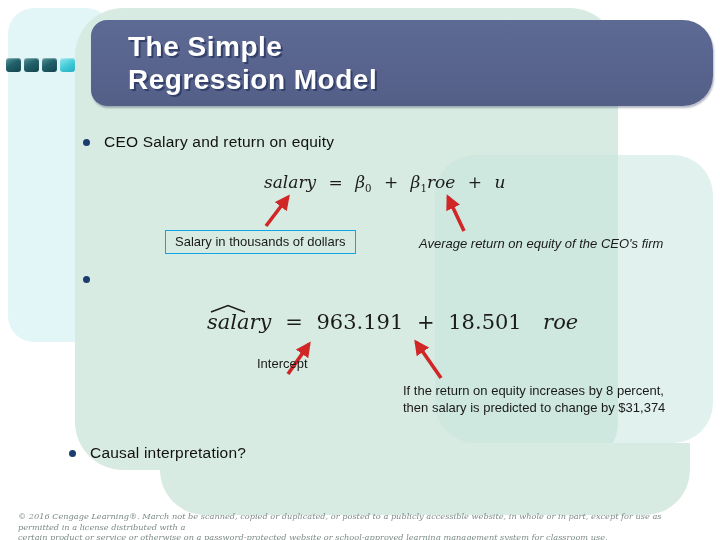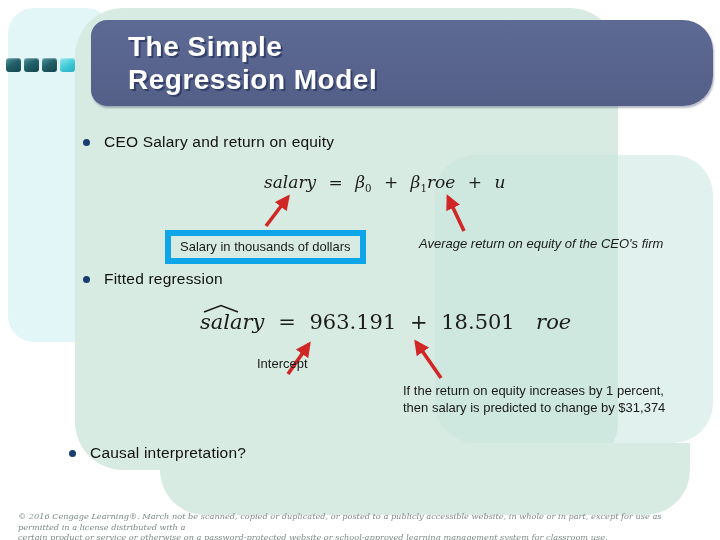--- a/index.html
+++ b/index.html
@@ -38,27 +38,27 @@
   .bullet .txt{margin-left:14px;font-size:15.5px;font-weight:normal;color:#111111;letter-spacing:0.2px;}
   .bullet1{left:83px;top:133px;}
   .bullet2{left:83px;top:270px;}
   .bullet3{left:69px;top:444px;}
   
   .math{position:absolute;font-family:"DejaVu Serif",serif;color:#1c1c1c;white-space:nowrap;}
   .math .it{font-style:italic;}
   .math .op{font-style:normal;margin:0 7px;}
   .math sub{font-size:0.6em;font-style:normal;}
   .f1{left:264px;top:172px;font-size:17px;}
-  .f2{left:200px;top:310px;font-size:21px;}
+  .f2{left:207px;top:310px;font-size:21px;}
   .widehat{position:relative;display:inline-block;}
   .widehat svg{position:absolute;left:2px;top:-6px;}
   .sp8{display:inline-block;width:8px;}
   
   .callout{position:absolute;font-size:13px;color:#1a1a1a;}
-  .boxed{left:165px;top:230px;border:6px solid #0ea5e9;padding:3px 9px 4px 9px;background:transparent;}
+  .boxed{left:165px;top:230px;border:1px solid #0ea5e9;padding:3px 9px 4px 9px;background:transparent;}
   .roe-label{left:419px;top:236px;font-style:italic;}
   .intercept-label{left:257px;top:356px;}
   .slope-label{left:403px;top:383px;line-height:16.5px;}
   
   .arrow{position:absolute;}
   
   .footer{
     position:absolute;left:18px;top:511px;width:655px;
     font-family:"DejaVu Serif",serif;font-style:italic;
     font-size:8.2px;line-height:10.5px;color:#7b8a86;
@@ -116,21 +116,20 @@
         </marker>
       </defs>
     <line x1="26" y1="41" x2="10" y2="7" stroke="#d12626" stroke-width="3.6" marker-end="url(#ah2)"></line>
   </svg>
 
   <div class="callout boxed">Salary in thousands of dollars</div>
   <div class="callout roe-label">Average return on equity of the CEO's firm</div>
 
   <div class="bullet bullet2">
     <div class="dot"></div>
-    <div class="txt">Fitted regression</div>
   </div>
 
   <div class="math f2">
     <span class="widehat"><svg width="38" height="9" viewBox="0 0 38 9">
           <path d="M2 8 L19 1.5 L36 8" stroke="#1c1c1c" stroke-width="1.6" fill="none"></path>
         </svg><span class="it">salary</span></span>
     <span class="op">=</span>
     <span>963.191</span>
     <span class="op">+</span>
     <span>18.501</span>
@@ -150,21 +149,21 @@
     <defs>
         <marker id="ah4" viewBox="0 0 10 10" refX="8" refY="5" markerWidth="4.2" markerHeight="4.2" orient="auto">
           <path d="M0 0 L10 5 L0 10 z" fill="#d12626"></path>
         </marker>
       </defs>
     <line x1="35" y1="42" x2="10" y2="6" stroke="#d12626" stroke-width="3.6" marker-end="url(#ah4)"></line>
   </svg>
 
   <div class="callout intercept-label">Intercept</div>
   <div class="callout slope-label">
-    <div>If the return on equity increases by 1 percent,</div>
+    <div>If the return on equity increases by 8 percent,</div>
     <div>then salary is predicted to change by $31,374</div>
   </div>
 
   <div class="bullet bullet3">
     <div class="dot"></div>
     <div class="txt">Causal interpretation?</div>
   </div>
 
   <div class="footer">
     <div>© 2016 Cengage Learning®. March not be scanned, copied or duplicated, or posted to a publicly accessible website, in whole or in part, except for use as permitted in a license distributed with a</div>

